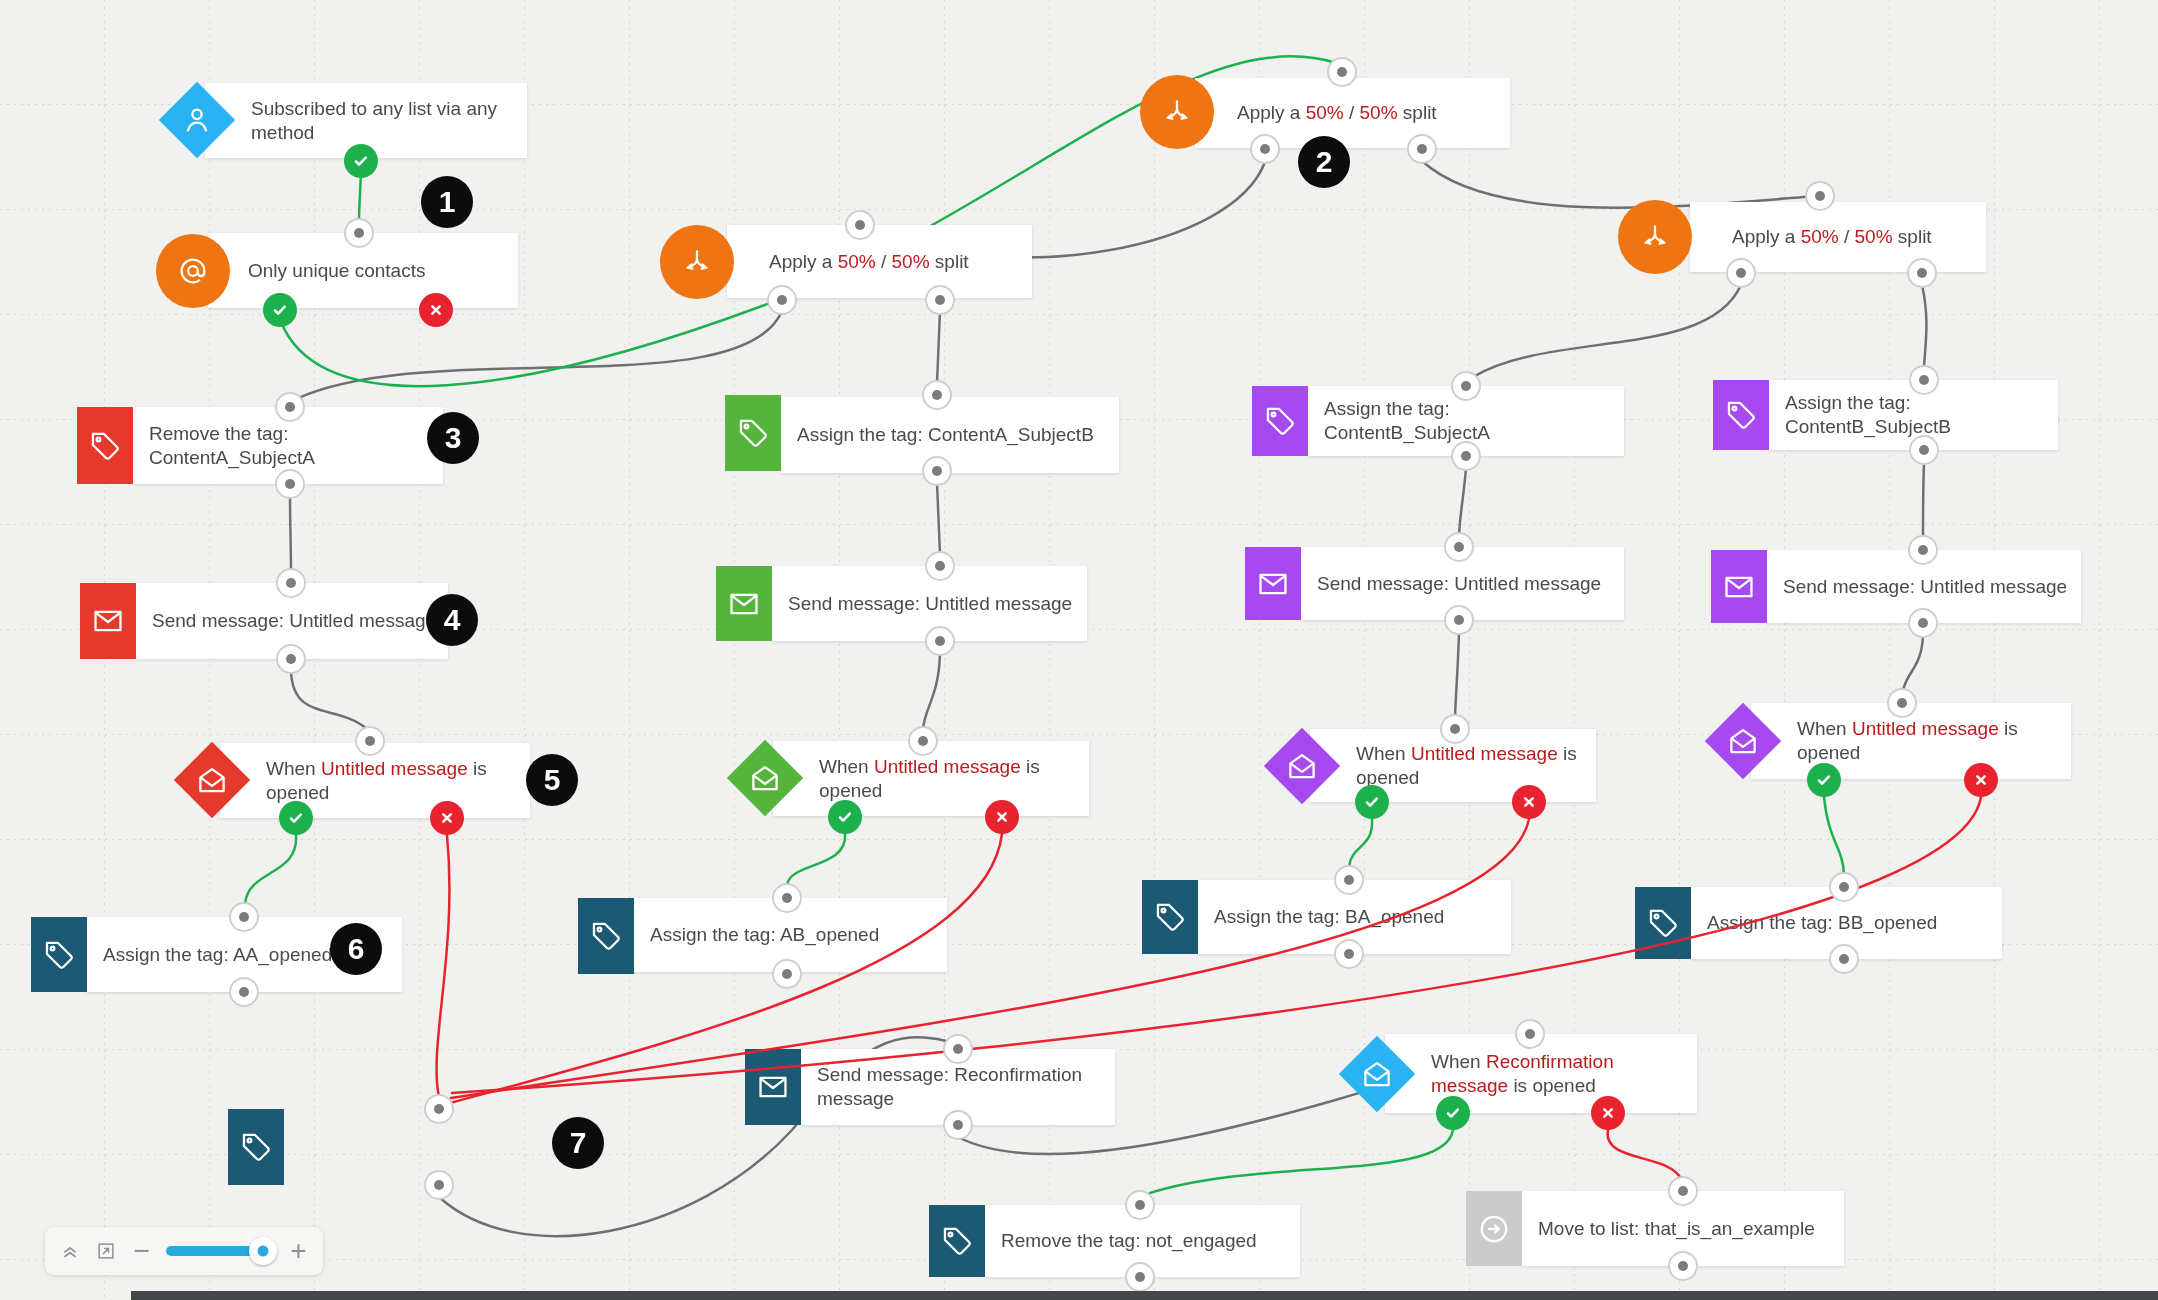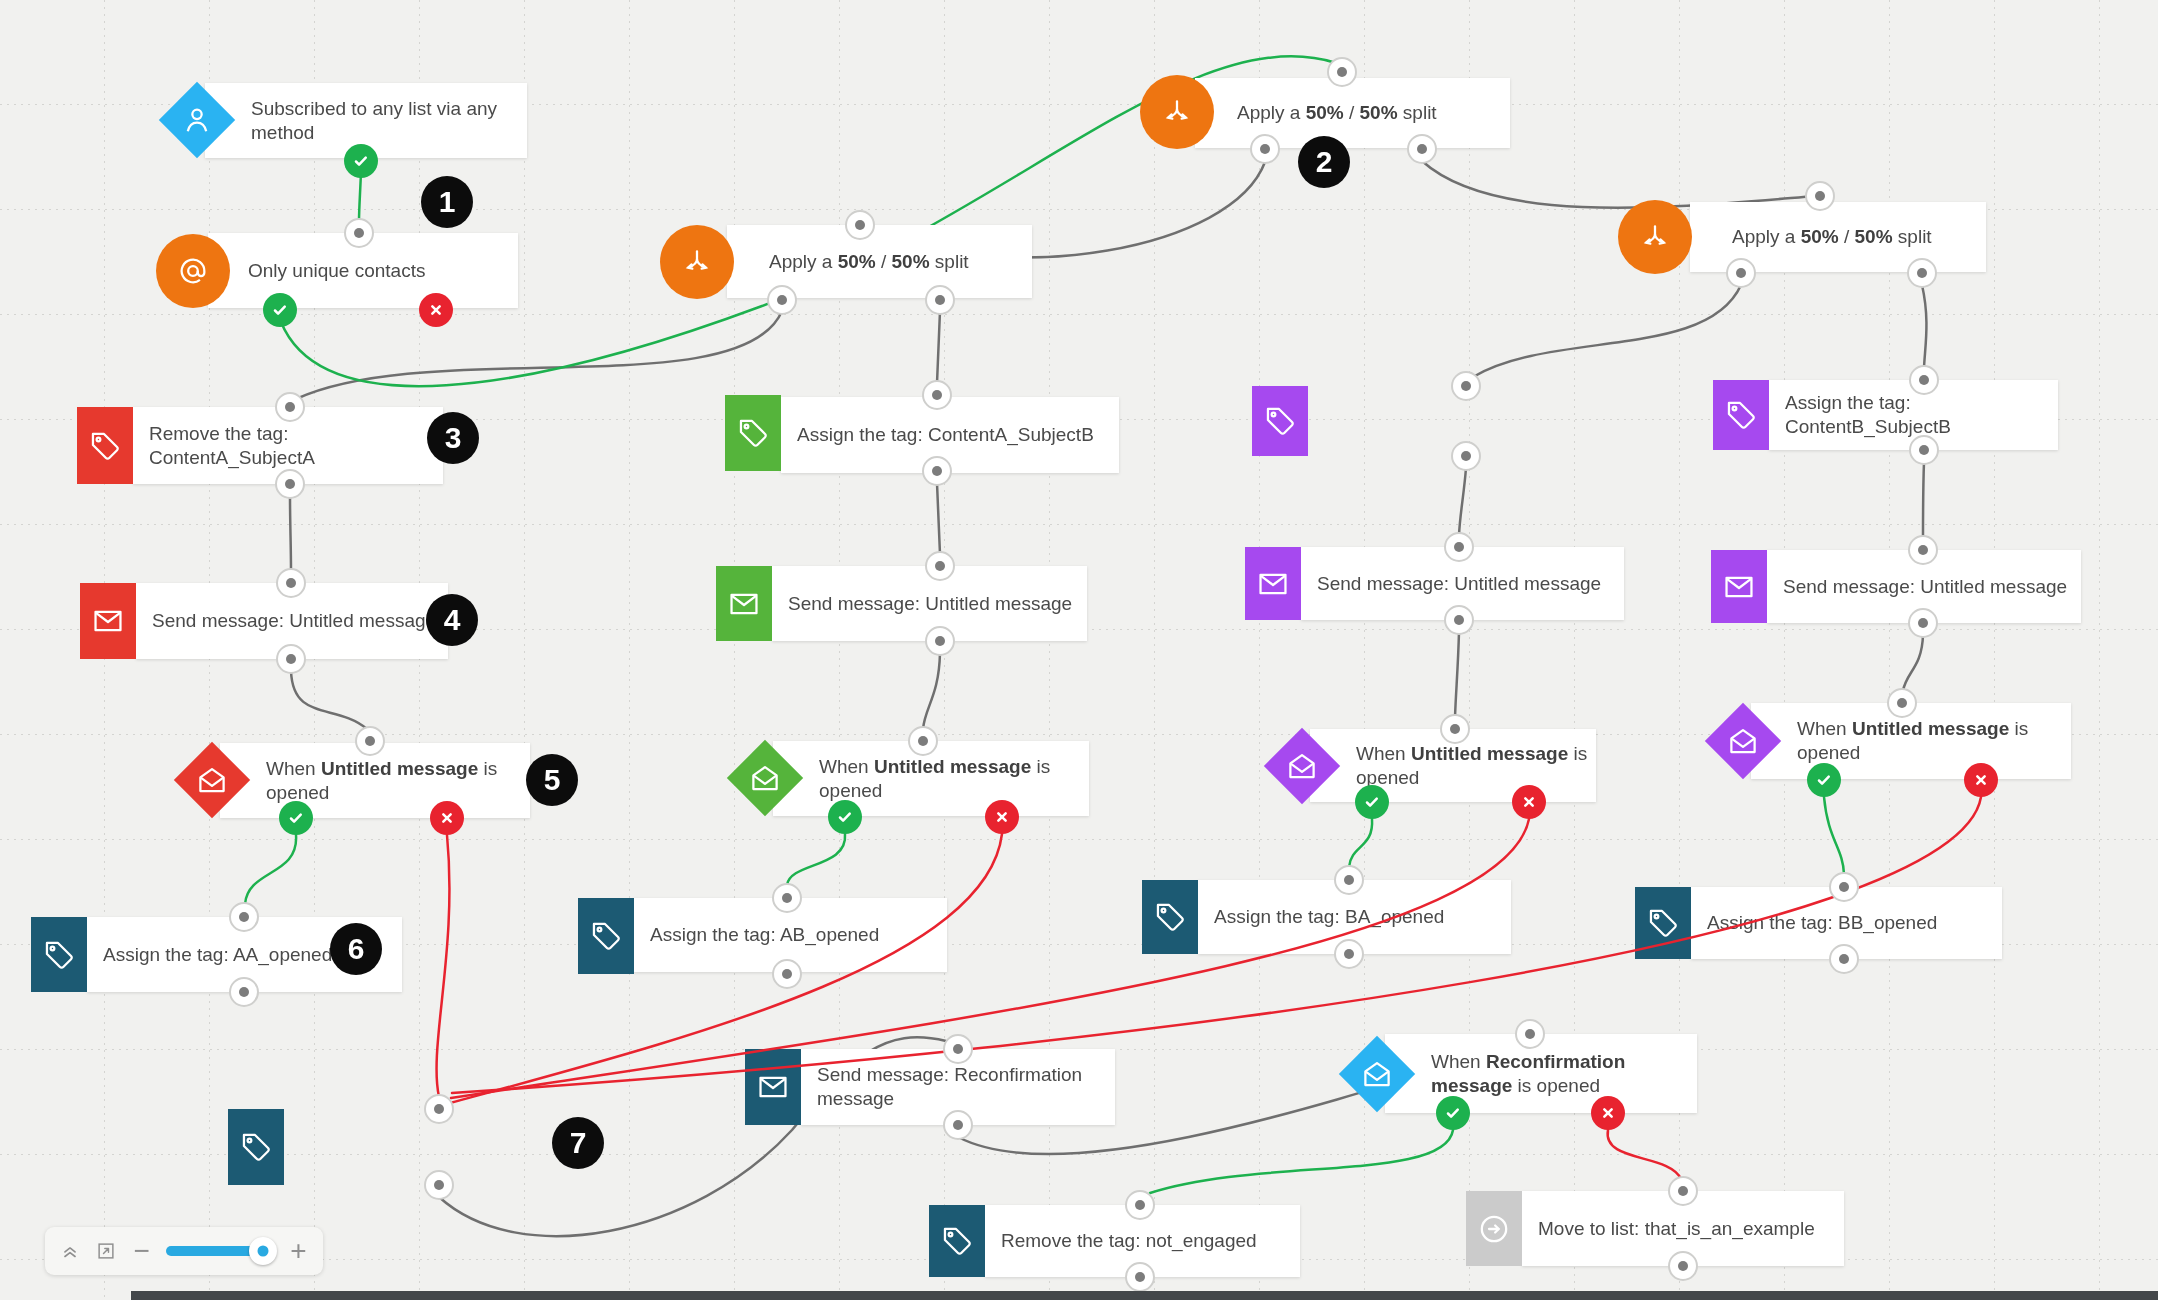--- a/index.html
+++ b/index.html
@@ -4,21 +4,21 @@
 <style>
   html,body{margin:0;padding:0;background:#e9e9e7;font-family:"Liberation Sans",sans-serif;}
   #canvas{position:relative;width:2158px;height:1300px;background:#f1f1ef;overflow:hidden;}
   svg.layer{position:absolute;left:0;top:0;pointer-events:none;}
   #grid{z-index:0;}
   #lines-back{z-index:1;}
   #lines-red{z-index:4;}
   .card{position:absolute;background:#fff;box-shadow:0 1px 3px rgba(0,0,0,.13);display:flex;align-items:center;
         z-index:2;font-size:19px;color:#4a4a4a;box-sizing:border-box;padding-right:8px;}
   .lbl{line-height:24px;white-space:pre-wrap;}
-  .b{font-weight:700;color:#404040;}
+  .b{font-weight:400;color:#b91c1c;}
   .sq{position:absolute;width:56px;display:flex;align-items:center;justify-content:center;z-index:3;}
   .round{position:absolute;width:74px;height:74px;border-radius:50%;transform:translate(-50%,-50%);
          display:flex;align-items:center;justify-content:center;z-index:3;}
   .dia{position:absolute;width:54px;height:54px;transform:translate(-50%,-50%) rotate(45deg);z-index:3;}
   .dia svg{transform:rotate(-45deg);position:absolute;left:10px;top:10px;}
   .i{width:34px;height:34px;color:#fff;}
   .dot{position:absolute;width:30px;height:30px;border:2px solid #cfcfcd;background:#fff;border-radius:50%;
        box-sizing:border-box;transform:translate(-50%,-50%);z-index:5;}
   .dot::after{content:"";position:absolute;left:50%;top:50%;width:10px;height:10px;background:#7c7c7c;
        border-radius:50%;transform:translate(-50%,-50%);}
@@ -216,20 +216,23 @@
 
   <div class="card" style="left:781px;top:397px;width:338px;height:76px;padding-left:16px">
     <div class="lbl"><span>Assign the tag: ContentA_SubjectB</span></div>
   </div>
   <div class="sq c-green" style="left:725px;top:395px;height:76px">
     <svg class="i">
         <use href="#ic-tag"></use>
       </svg>
     </div>
 
+  <div class="card" style="left:1308px;top:386px;width:316px;height:70px;padding-left:16px">
+    <div class="lbl"><span>Assign the tag: ContentB_SubjectA</span></div>
+  </div>
   <div class="sq c-purple" style="left:1252px;top:386px;height:70px">
     <svg class="i">
         <use href="#ic-tag"></use>
       </svg>
     </div>
 
   <div class="card" style="left:1769px;top:380px;width:289px;height:70px;padding-left:16px">
     <div class="lbl"><span>Assign the tag: ContentB_SubjectB</span></div>
   </div>
   <div class="sq c-purple" style="left:1713px;top:380px;height:70px">

